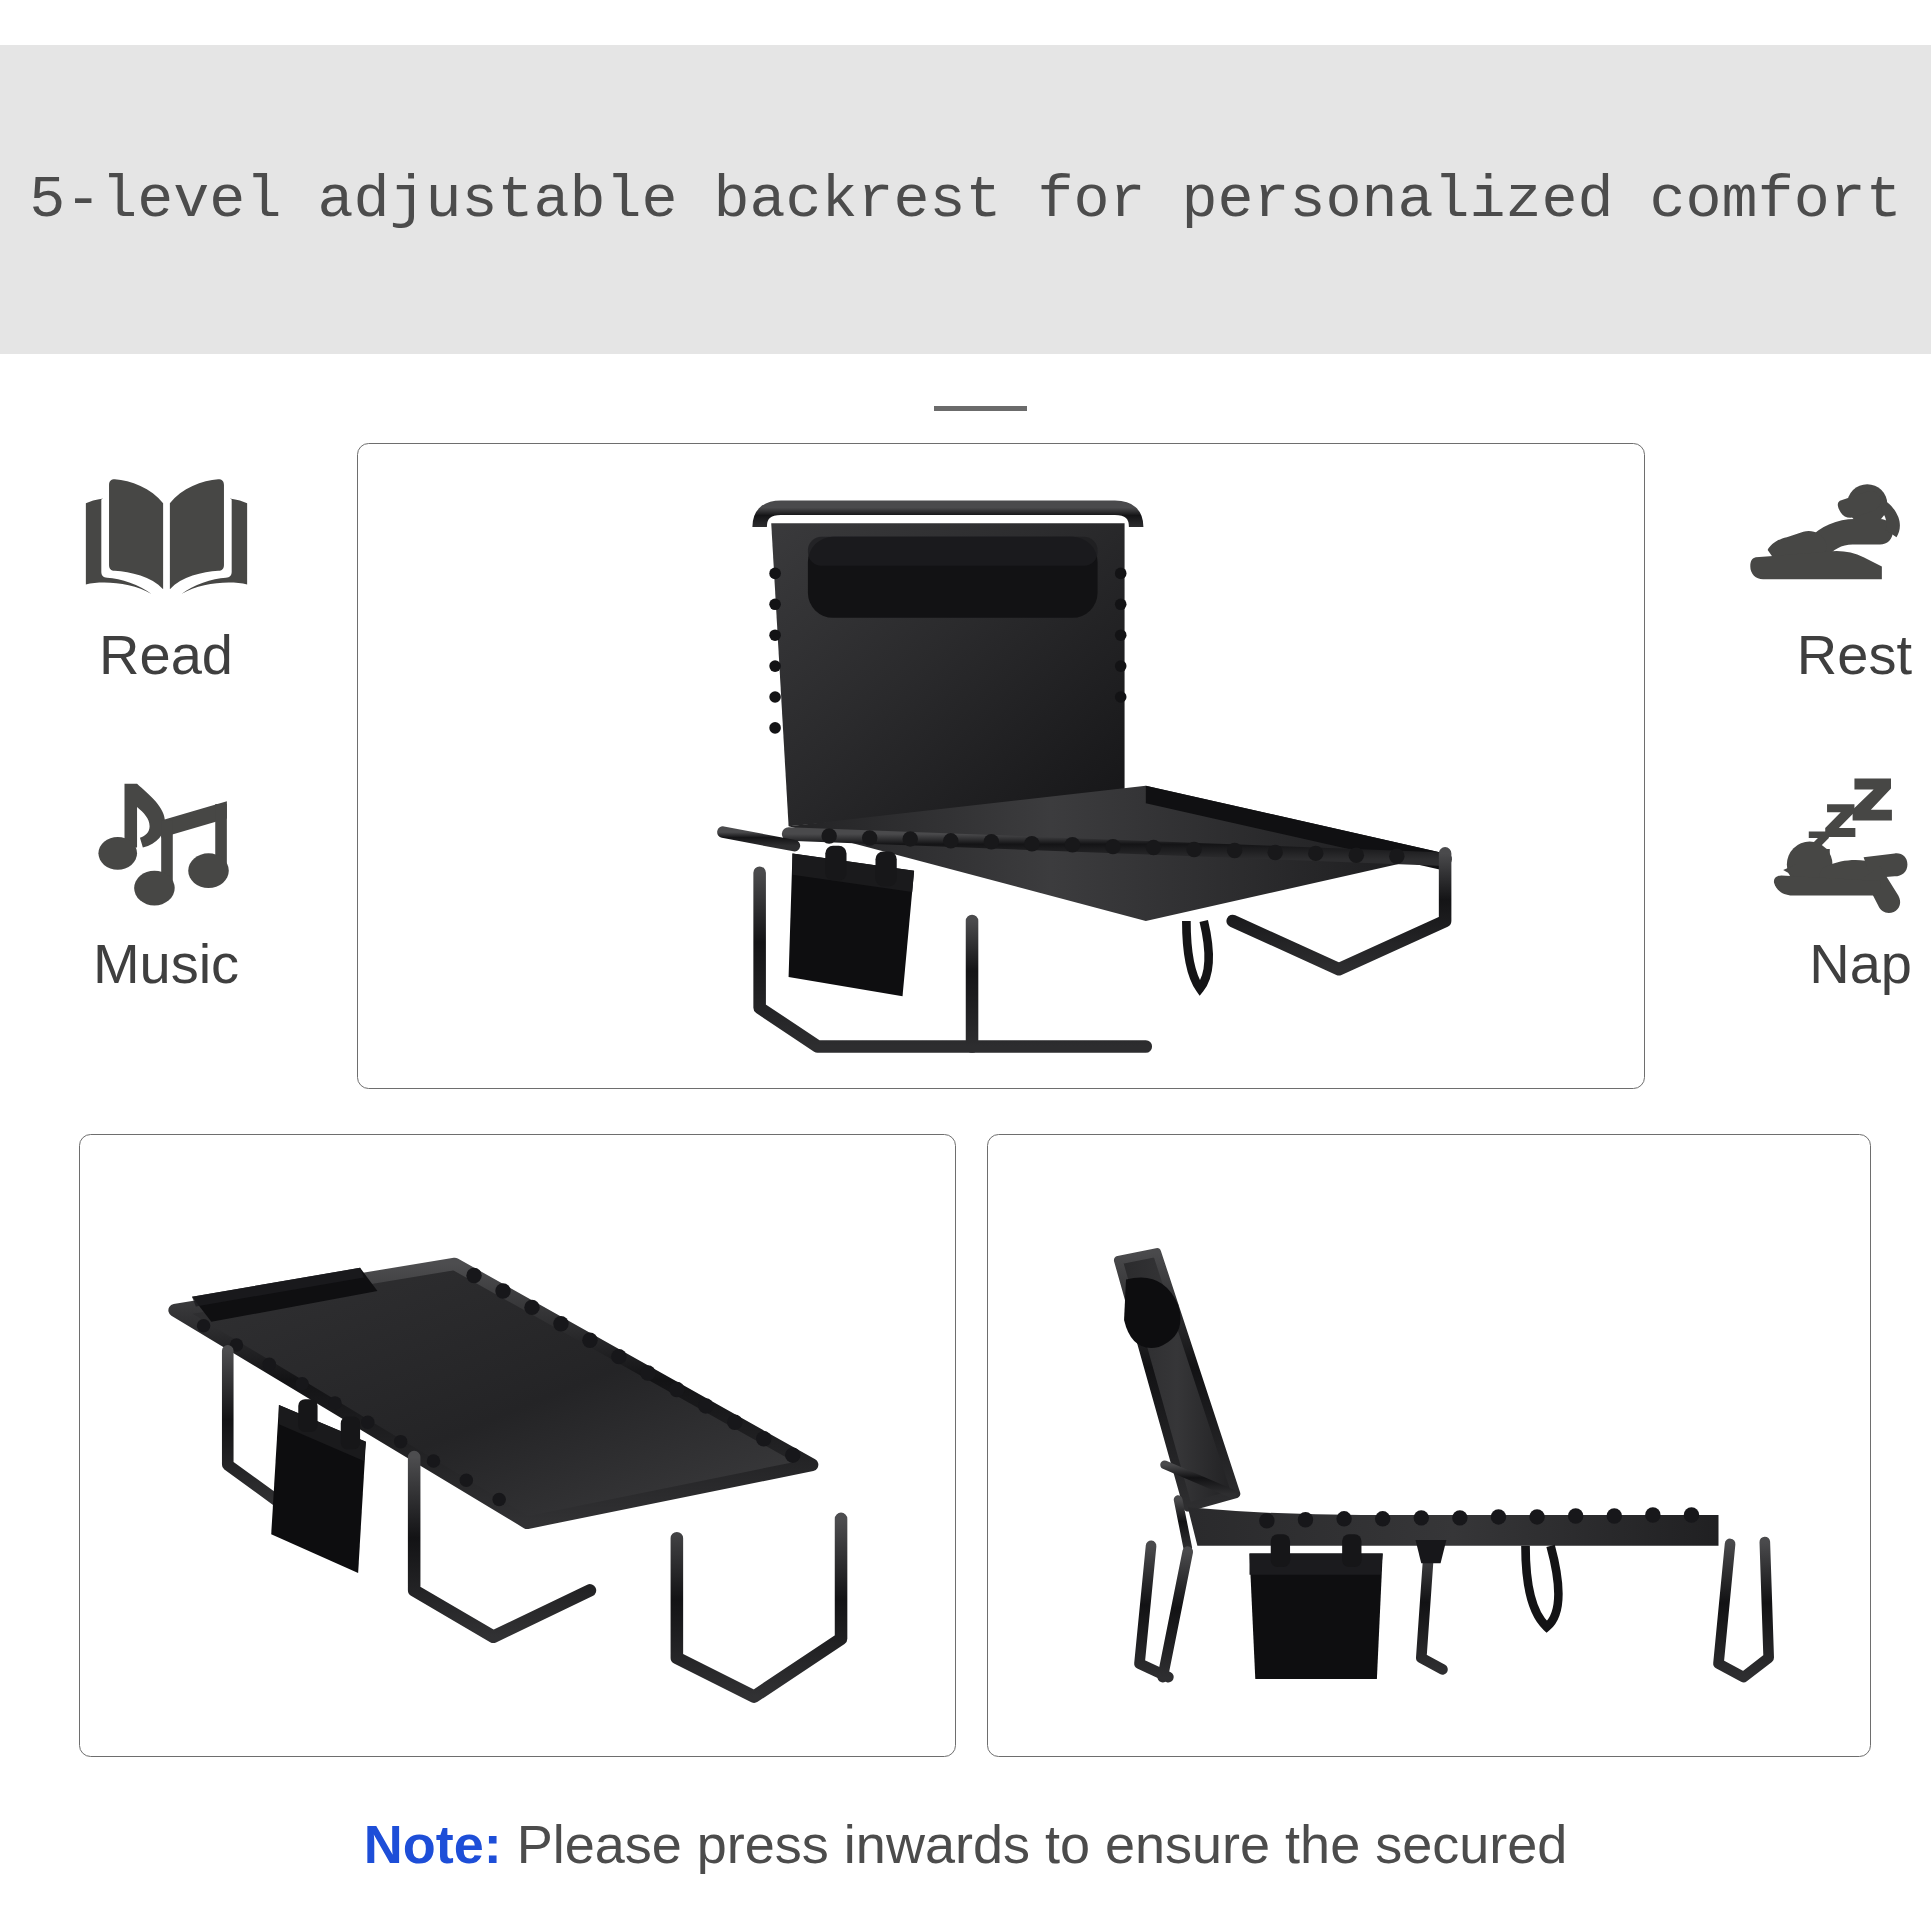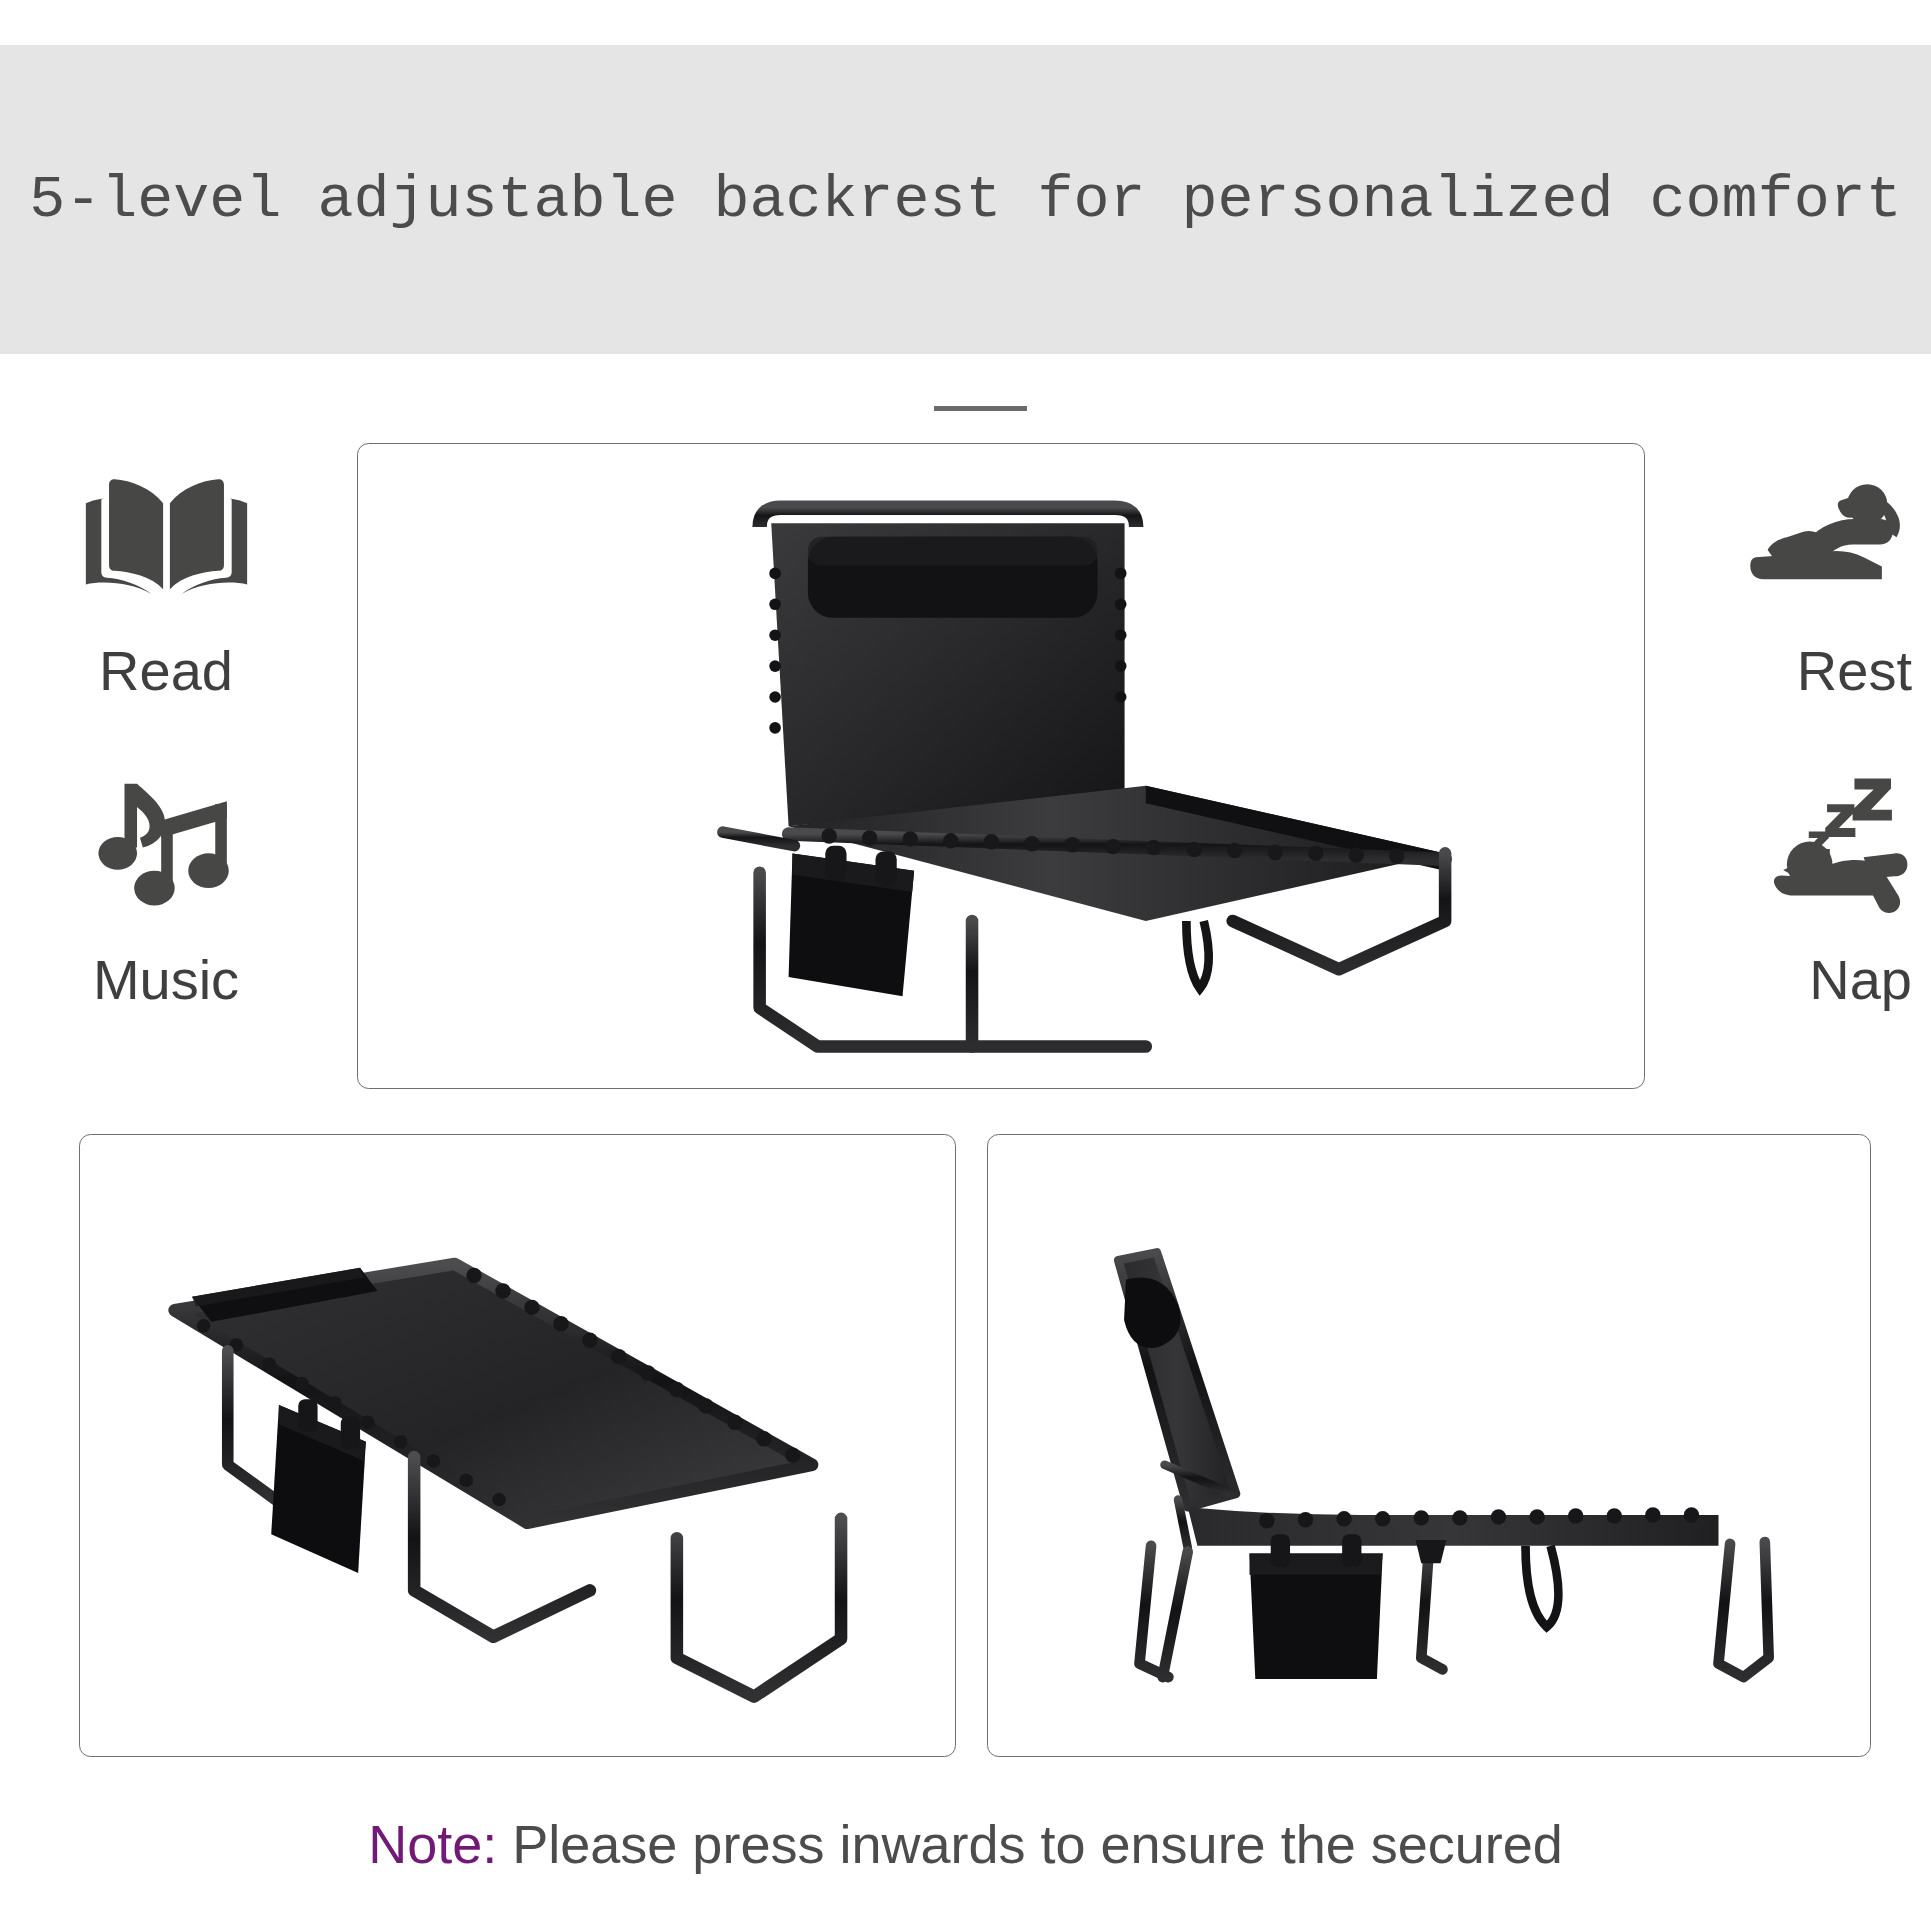--- a/index.html
+++ b/index.html
@@ -74,21 +74,21 @@
 
   .feature-icon {
     width: 169px;
     height: 169px;
     display: flex;
     align-items: center;
     justify-content: center;
   }
   .feature-icon svg { display: block; }
   .feature-label {
-    margin-top: 20px;
+    margin-top: 4px;
     font-size: 56px;
     color: #3f3f3f;
     font-weight: normal;
     line-height: 1;
     text-align: center;
   }
 
   
   .card {
     position: absolute;
@@ -116,22 +116,22 @@
     left: 0;
     top: 1815px;
     width: 1931px;
     text-align: center;
     font-size: 54px;
     color: #4c4c4c;
     line-height: 1.1;
     white-space: nowrap;
   }
   .note .note-label {
-    font-weight: normal;
-    color: #701a75;
+    font-weight: bold;
+    color: #1d4ed8;
   }
 </style>
 </head>
 <body>
 
 <div class="banner">
   <p class="banner-subtitle">5-level adjustable backrest for personalized comfort</p>
 </div>
 
 <div class="divider-tick"></div>

